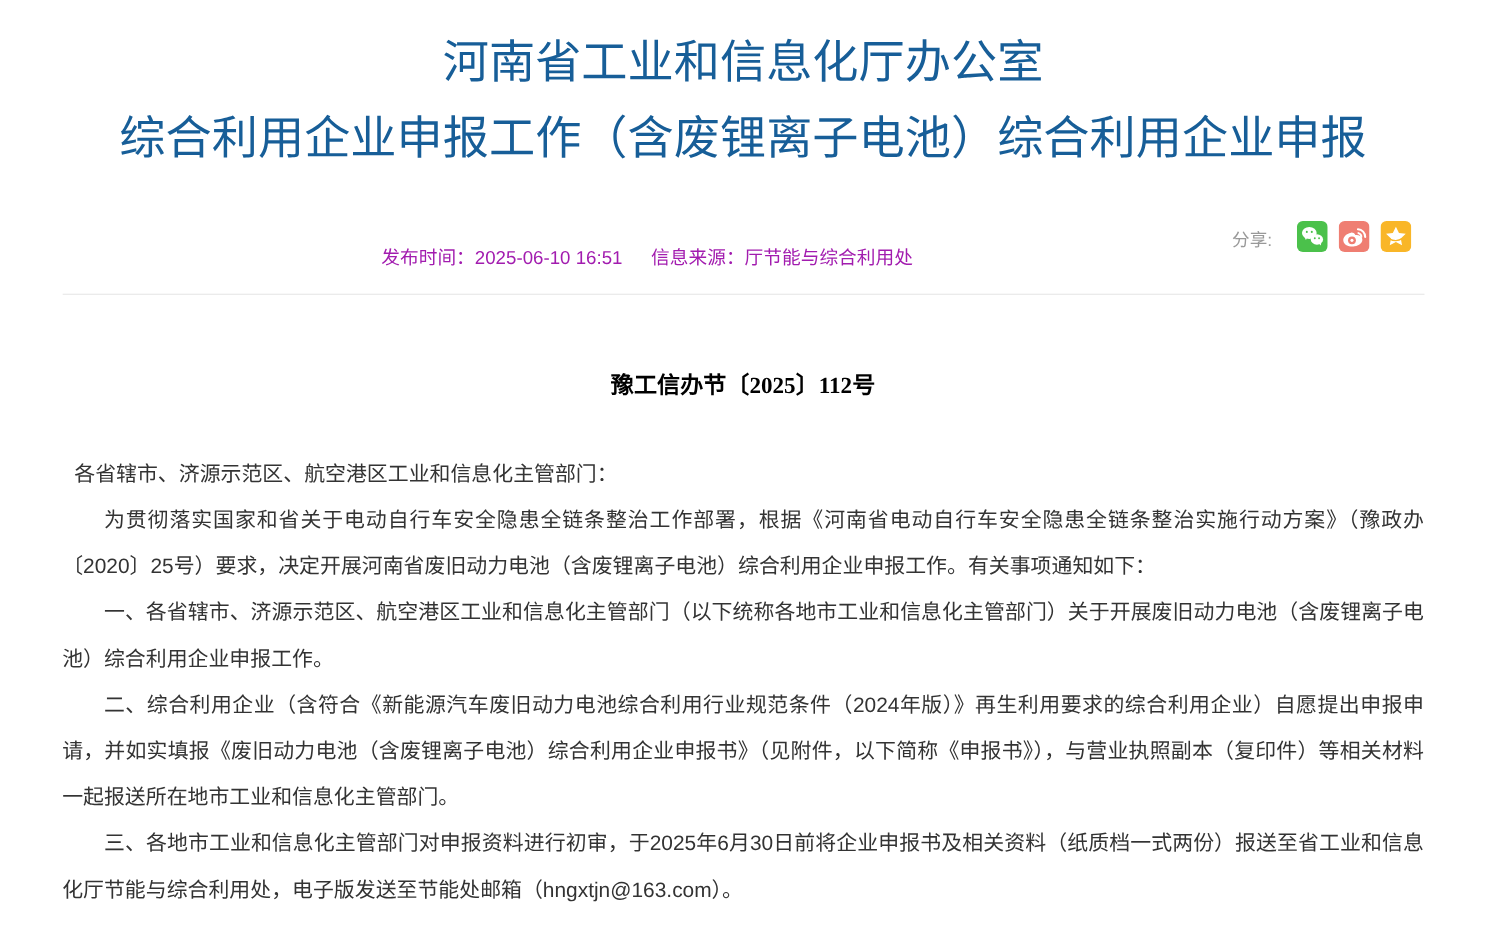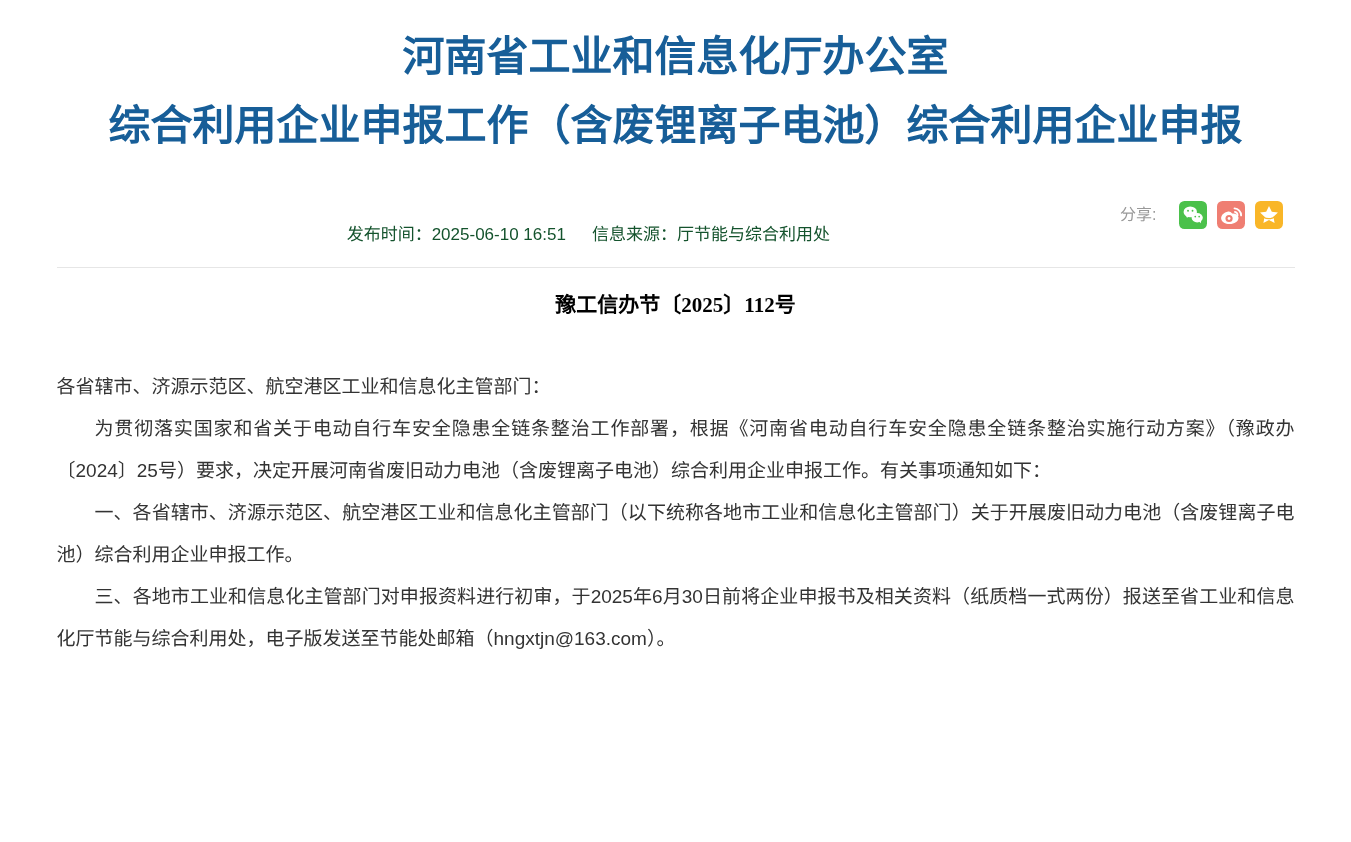--- a/index.html
+++ b/index.html
@@ -16,78 +16,78 @@
   }
   .container {
     width: 1238px;
     margin: 0 auto;
   }
   
   .article-title {
     padding-top: 22px;
     text-align: center;
     color: #175e98;
-    font-weight: bold;
+    font-weight: normal;
     font-size: 42px;
     line-height: 69px;
   }
   
   .meta-row {
     margin-top: 24px;
     padding-bottom: 22px;
     border-bottom: 1px solid #e6e6e6;
     display: flex;
     align-items: center;
   }
   .meta-info {
     flex: 1;
     text-align: center;
-    color: #14532d;
+    color: #a21caf;
     font-size: 17px;
     white-space: nowrap;
     margin-top: 36px;
   }
   .meta-info .gap { display: inline-block; width: 26px; }
   .share-box {
     display: flex;
-    align-items: flex-start;
+    align-items: flex-end;
     padding-right: 12px;
   }
   .share-label {
     color: #999999;
     font-size: 16px;
     margin-right: 12px;
   }
   .share-icon {
     width: 28px;
     height: 28px;
     margin-left: 10px;
     cursor: pointer;
     display: inline-block;
   }
   .share-icon svg { display: block; width: 28px; height: 28px; }
   
   .doc-number {
-    margin-top: 20px;
+    margin-top: 65px;
     text-align: center;
     font-family: "Liberation Serif", "DejaVu Serif", serif;
     font-weight: bold;
     font-size: 21px;
     color: #000000;
   }
   
   .article-body {
     margin-top: 48px;
     color: #333333;
     font-size: 19px;
     line-height: 42px;
     text-align: justify;
   }
   .article-body p { text-indent: 2em; }
-  .article-body p.no-indent { text-indent: 0; }
+  .article-body p.no-indent { text-indent: 0; margin-left: 11px; }
 </style>
 </head>
 <body>
 
 <div class="page">
   <div class="container">
 
     <h1 class="article-title">
       <div>河南省工业和信息化厅办公室</div>
       <div>综合利用企业申报工作（含废锂离子电池）综合利用企业申报</div>
@@ -132,19 +132,20 @@
             <path d="M11 21 C 15 23.5 21 23.5 25 20.5" fill="none" stroke-width="1.6" stroke="#f9b628"></path>
           </svg>
         </span>
       </div>
     </div>
 
     <div class="doc-number">豫工信办节〔2025〕112号</div>
 
     <div class="article-body">
       <p class="no-indent">各省辖市、济源示范区、航空港区工业和信息化主管部门：</p>
-      <p>为贯彻落实国家和省关于电动自行车安全隐患全链条整治工作部署，根据《河南省电动自行车安全隐患全链条整治实施行动方案》（豫政办〔2024〕25号）要求，决定开展河南省废旧动力电池（含废锂离子电池）综合利用企业申报工作。有关事项通知如下：</p>
+      <p>为贯彻落实国家和省关于电动自行车安全隐患全链条整治工作部署，根据《河南省电动自行车安全隐患全链条整治实施行动方案》（豫政办〔2020〕25号）要求，决定开展河南省废旧动力电池（含废锂离子电池）综合利用企业申报工作。有关事项通知如下：</p>
       <p>一、各省辖市、济源示范区、航空港区工业和信息化主管部门（以下统称各地市工业和信息化主管部门）关于开展废旧动力电池（含废锂离子电池）综合利用企业申报工作。</p>
+      <p>二、综合利用企业（含符合《新能源汽车废旧动力电池综合利用行业规范条件（2024年版）》再生利用要求的综合利用企业）自愿提出申报申请，并如实填报《废旧动力电池（含废锂离子电池）综合利用企业申报书》（见附件，以下简称《申报书》），与营业执照副本（复印件）等相关材料一起报送所在地市工业和信息化主管部门。</p>
       <p>三、各地市工业和信息化主管部门对申报资料进行初审，于2025年6月30日前将企业申报书及相关资料（纸质档一式两份）报送至省工业和信息化厅节能与综合利用处，电子版发送至节能处邮箱（hngxtjn@163.com）。</p>
     </div>
 
   </div>
 </div>
 
 </body></html>

